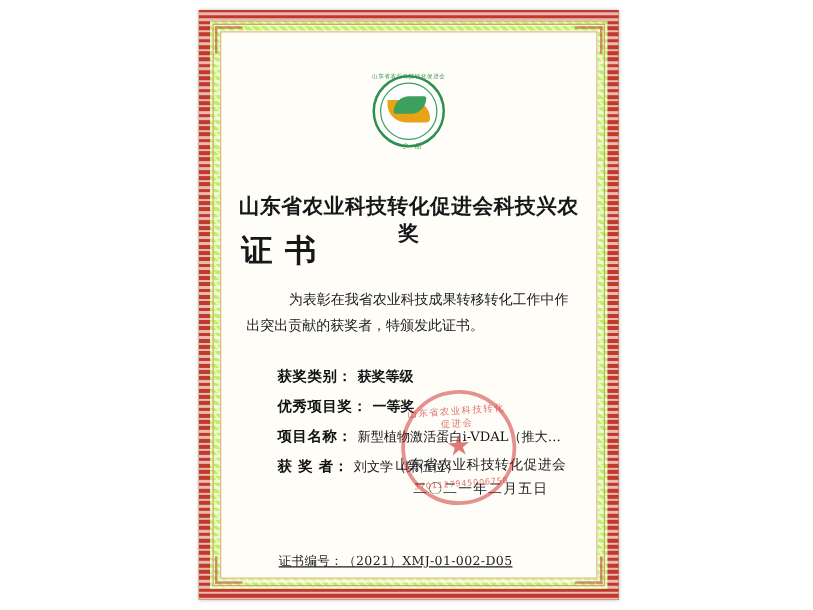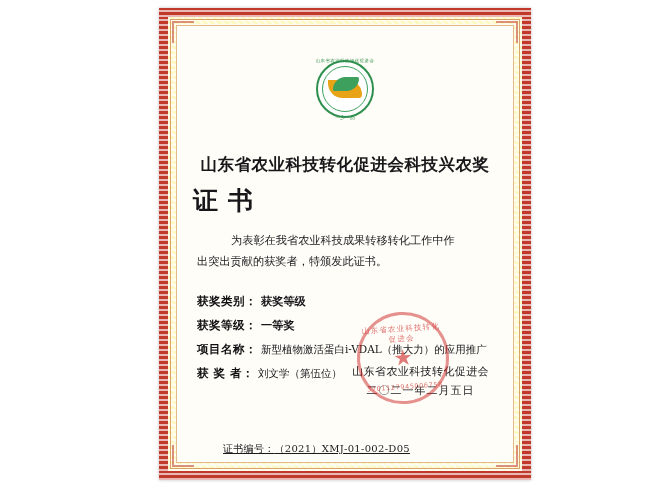--- a/index.html
+++ b/index.html
@@ -19,23 +19,23 @@
     width: 650px;
     height: 488px;
     background: #ffffff;
   }
 
   
   .certificate {
     position: absolute;
     left: 159px;
     top: 8px;
-    width: 372px;
+    width: 336px;
     height: 472px;
-    background: #fef9c3;
+    background: #bef264;
     box-shadow: 0 0 3px rgba(0,0,0,0.25);
   }
 
   
   .border-outer {
     position: absolute;
     left: 0; top: 0; right: 0; bottom: 0;
     border: 9px solid #c0392b;
     box-sizing: border-box;
     background:
@@ -196,20 +196,21 @@
   .fields {
     position: absolute;
     left: 14px; right: 14px;
     top: 262px;
   }
   .field-row {
     display: flex;
     align-items: baseline;
     margin-bottom: 9px;
     font-family: "DejaVu Serif", serif;
+    margin-left: 25px;
   }
   .field-label {
     font-weight: bold;
     font-size: 11.5px;
     color: #101012;
     white-space: nowrap;
     letter-spacing: .5px;
   }
   .field-value {
     font-size: 10.5px;
@@ -320,21 +321,21 @@
         <span class="indent"></span><span>为表彰在我省农业科技成果转移转化工作中作</span><br>
         <span>出突出贡献的获奖者，特颁发此证书。</span>
       </div>
 
       <div class="fields">
         <div class="field-row">
           <span class="field-label">获奖类别：</span>
           <span class="field-value bold">获奖等级</span>
         </div>
         <div class="field-row">
-          <span class="field-label">获奖等级：</span>
+          <span class="field-label">优秀项目奖：</span>
           <span class="field-value bold">一等奖</span>
         </div>
         <div class="field-row">
           <span class="field-label">项目名称：</span>
           <span class="field-value">新型植物激活蛋白i-VDAL（推大力）的应用推广</span>
         </div>
         <div class="field-row">
           <span class="field-label">获 奖 者：</span>
           <span class="field-value">刘文学（第伍位）</span>
         </div>

